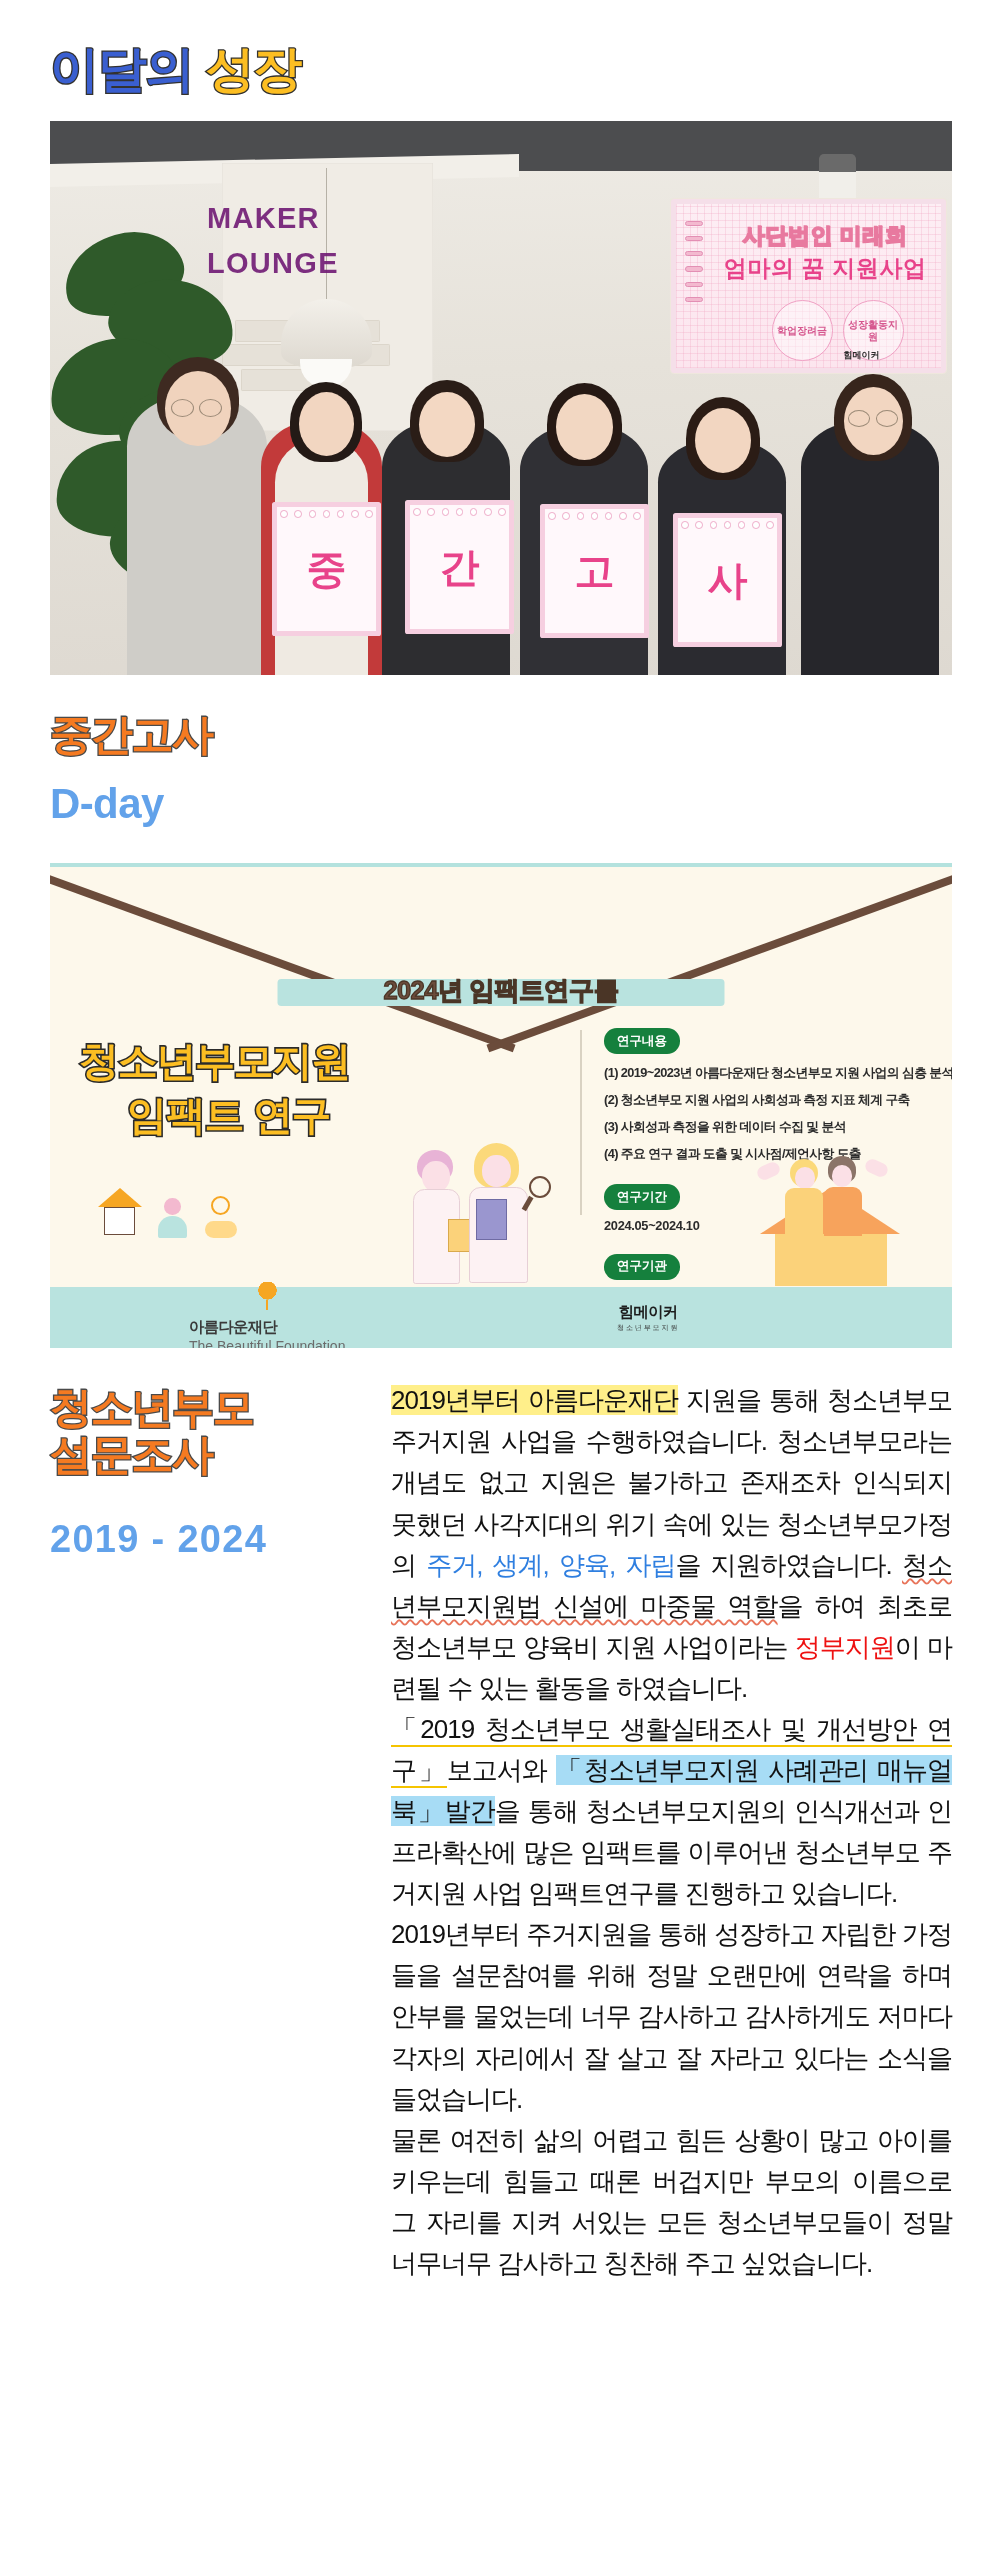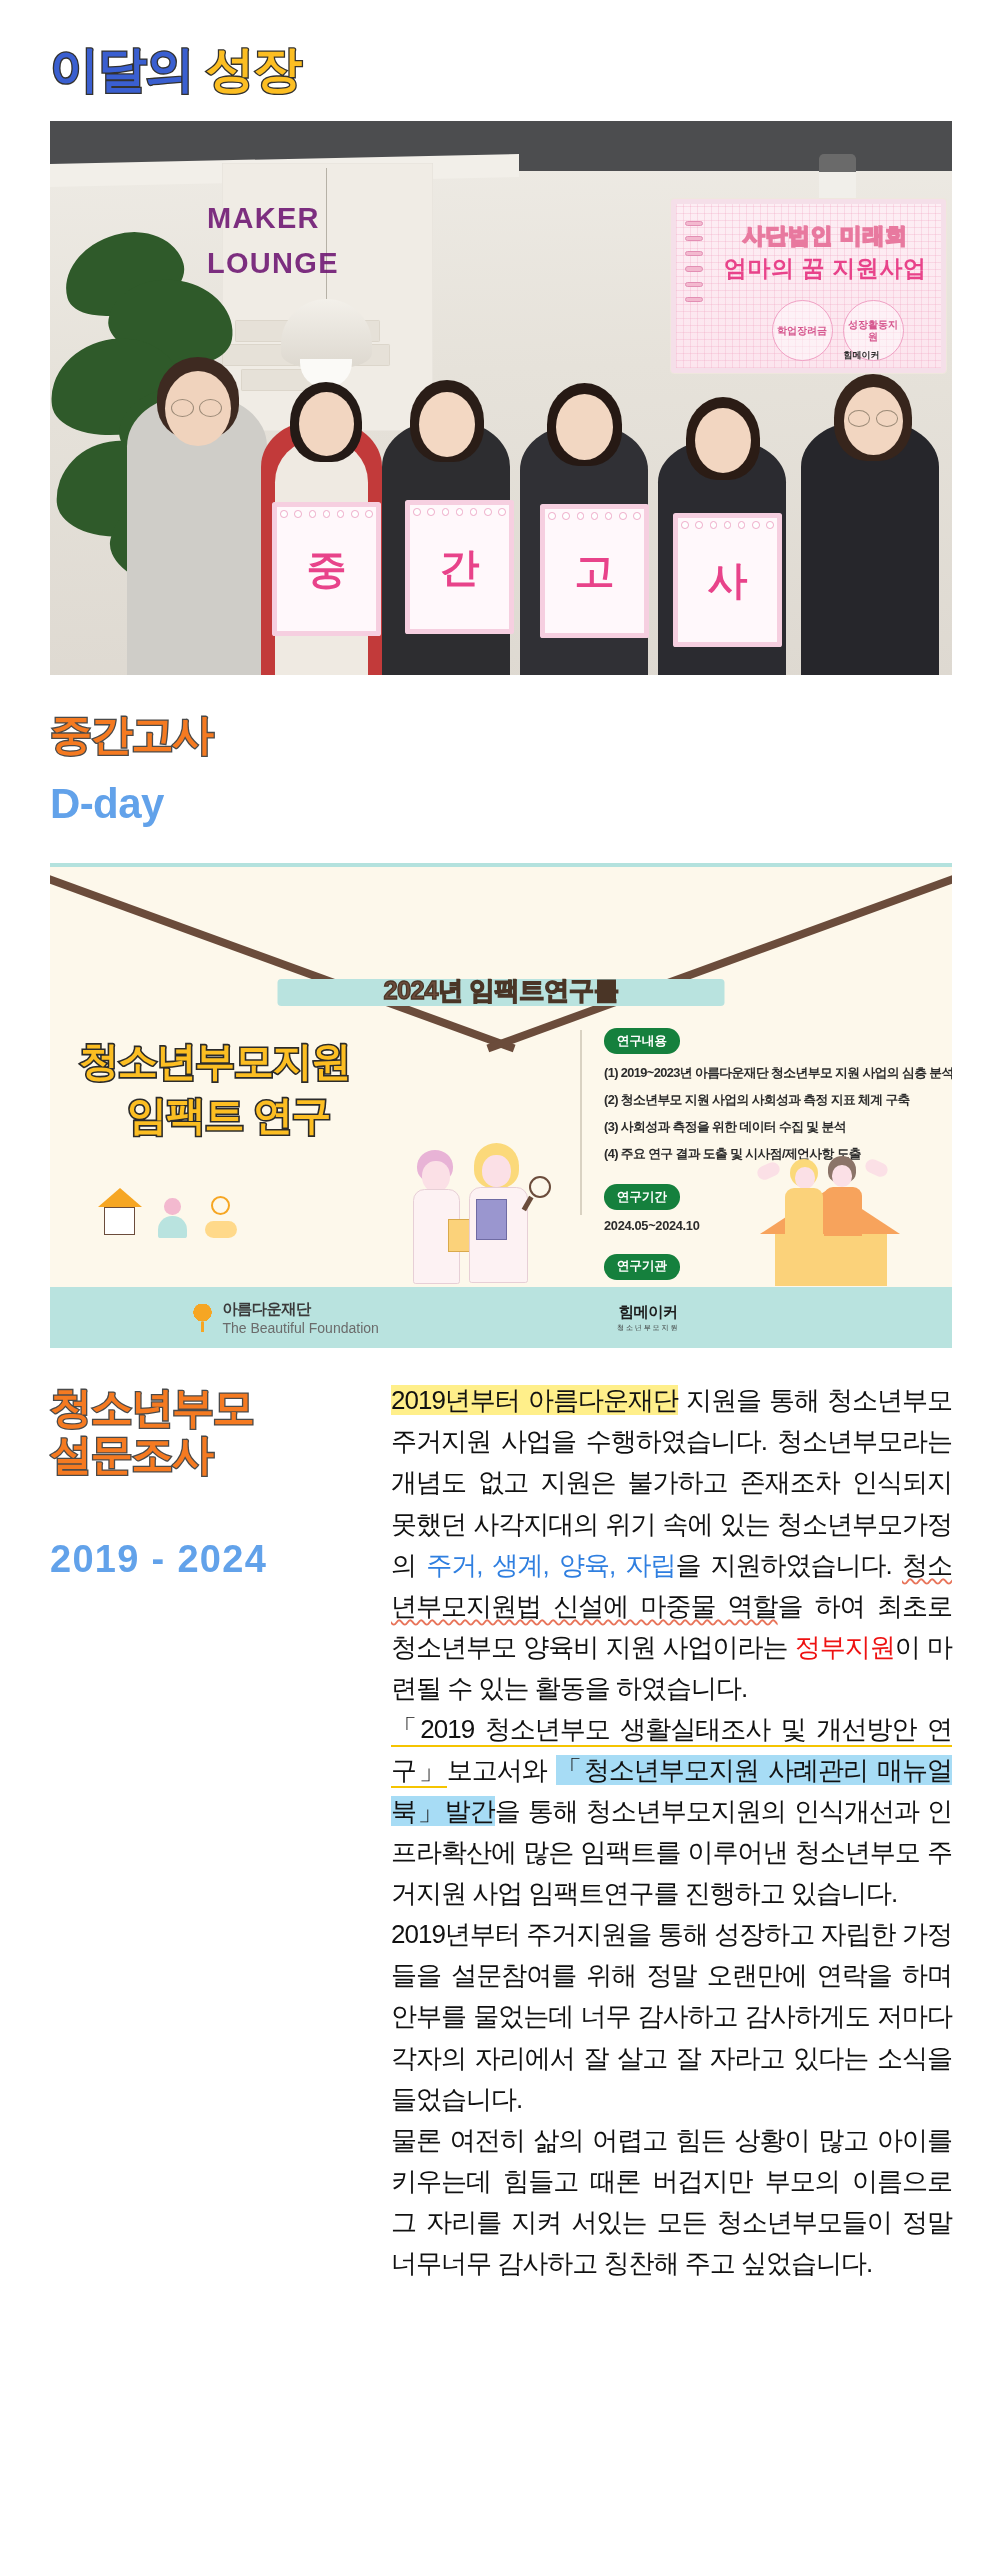--- a/index.html
+++ b/index.html
@@ -320,21 +320,21 @@
     font-size: 12.8px; font-weight: bold; color: #2b2b2b;
     margin-top: 7.7px; letter-spacing: -0.3px;
   }
   .rb-sub { margin-top: 21px; }
   .rb-footer {
     position: absolute; left: 0; right: 0; bottom: 0; height: 61px;
     background: #b9e3df;
     display: flex; align-items: center;
   }
   .rb-foot-logo1 {
-    position: absolute; left: 139px; display: flex; align-items: center; gap: 6.4px;
+    position: absolute; left: 139px; display: flex; align-items: center; gap: 6.4px; flex-direction: column;
   }
   .rb-tree {
     width: 27px; height: 28px;
     background:
       radial-gradient(circle at 50% 30%, #f6a623 0 38%, transparent 39%);
     position: relative;
   }
   .rb-tree:after {
     content:""; position:absolute; left:12px; bottom:0; width:2.6px; height:10.2px; background:#f6a623;
   }
@@ -381,21 +381,21 @@
   .u-yellow  { border-bottom: 2.6px solid #f5c400; padding-bottom: 0.6px; }
   .wavy {
     text-decoration: underline;
     text-decoration-color: #e8745a;
     text-decoration-style: wavy;
     text-decoration-thickness: 1.9px;
     text-underline-offset: 3.8px;
   }
   .years-blue {
     font-size: 38px; font-weight: bold; color: #62a2ea;
-    letter-spacing: 1.3px; margin-top: 60px; white-space: nowrap;
+    letter-spacing: 1.3px; margin-top: 40px; white-space: nowrap;
   }
 </style>
 </head>
 <body>
 
 <div class="page-header">
   <div class="header-title">
     <span class="hdr-blue">이달의</span>
     <span class="hdr-yellow">성장</span>
   </div>

